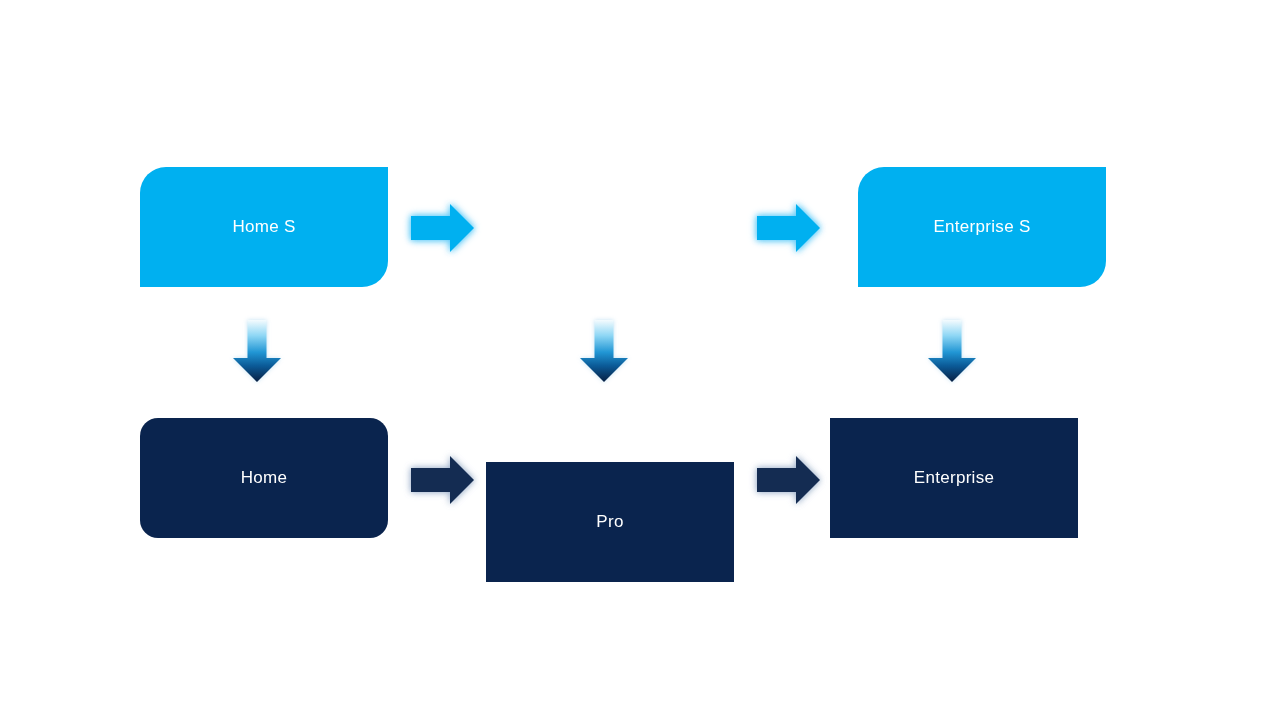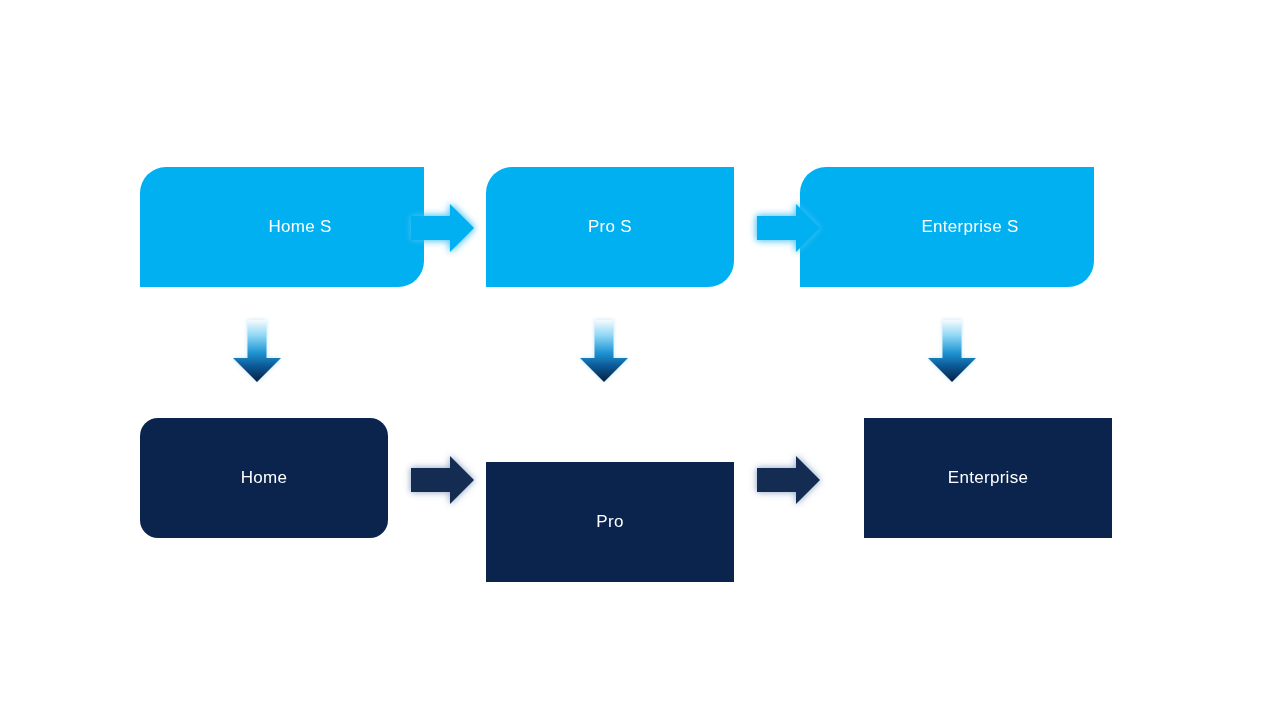--- a/index.html
+++ b/index.html
@@ -27,21 +27,21 @@
     letter-spacing: 0.3px;
   }
   .box-top {
     border-radius: 26px 0 26px 0;
   }
   .box-bottom {
     border-radius: 0;
   }
   .pos-t1 { left: 140px; top: 167px; }
   .pos-t2 { left: 486px; top: 167px; }
-  .pos-t3 { left: 800px; top: 167px; padding-left: 46px; }
+  .pos-t3 { left: 858px; top: 167px; }
   .pos-b1 { left: 140px; top: 418px; border-radius: 18px; }
   .pos-b2 { left: 486px; top: 418px; margin-top: 44px; }
   .pos-b3 { left: 830px; top: 418px; }
 
   .arrow {
     position: absolute;
     display: block;
   }
   .h-arrow { width: 63px; height: 48px; }
   .d-arrow { width: 48px; height: 62px; }
@@ -62,37 +62,34 @@
   }
   .glow-soft {
     filter: drop-shadow(0 0 2px rgba(60, 160, 220, 0.3));
   }
 </style>
 </head>
 <body>
 
 <div class="canvas">
 
-  <div class="box box-top pos-t1" style="background: rgb(0, 176, 240); padding-left: 36px;">
+  <div class="box box-top pos-t1" style="background: rgb(0, 176, 240);">
     <span>Home S</span>
-  </div>
-  <div class="box box-top pos-t2" style="background: rgb(0, 176, 240);">
-    <span>Pro S</span>
   </div>
   <div class="box box-top pos-t3" style="background: rgb(0, 176, 240);">
     <span>Enterprise S</span>
   </div>
 
   <div class="box box-bottom pos-b1" style="background: rgb(10, 36, 78);">
     <span>Home</span>
   </div>
   <div class="box box-bottom pos-b2" style="background: rgb(10, 36, 78);">
     <span>Pro</span>
   </div>
-  <div class="box box-bottom pos-b3" style="background: rgb(10, 36, 78); margin-left: 34px;">
+  <div class="box box-bottom pos-b3" style="background: rgb(10, 36, 78);">
     <span>Enterprise</span>
   </div>
 
   <svg class="arrow h-arrow glow-light pos-ht1" viewBox="0 0 63 48">
     <polygon points="0,12 39,12 39,0 63,24 39,48 39,36 0,36" fill="#00B0F0"></polygon>
   </svg>
   <svg class="arrow h-arrow glow-light pos-ht2" viewBox="0 0 63 48">
     <polygon points="0,12 39,12 39,0 63,24 39,48 39,36 0,36" fill="#00B0F0"></polygon>
   </svg>
 

